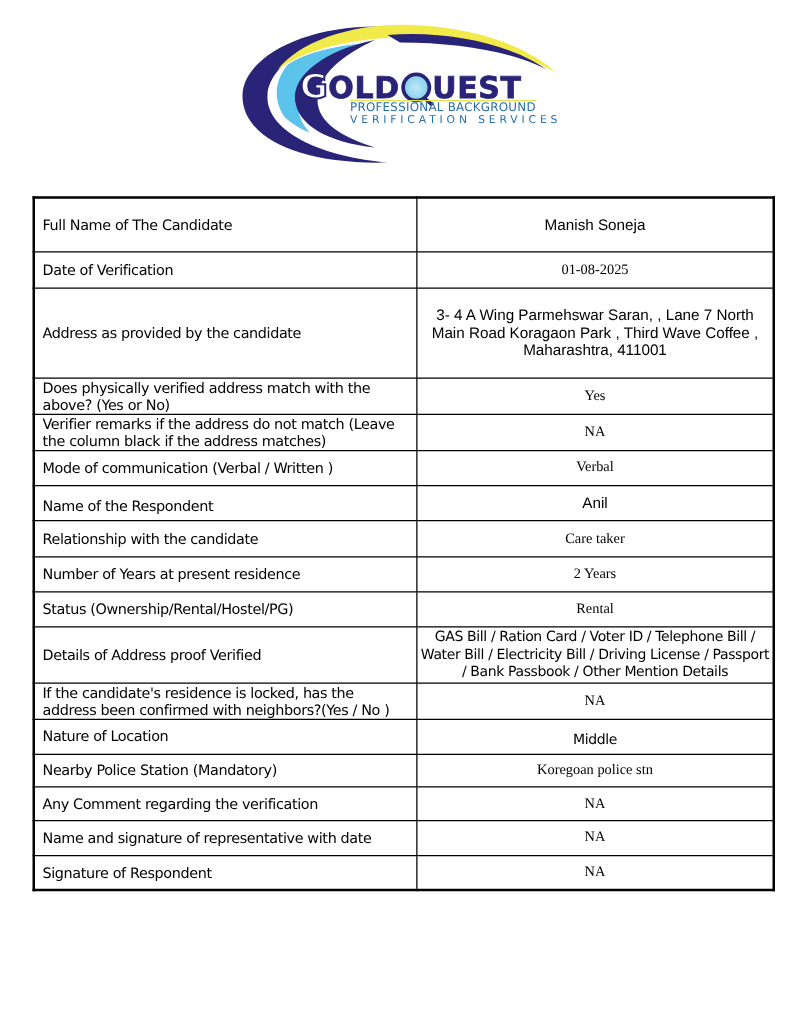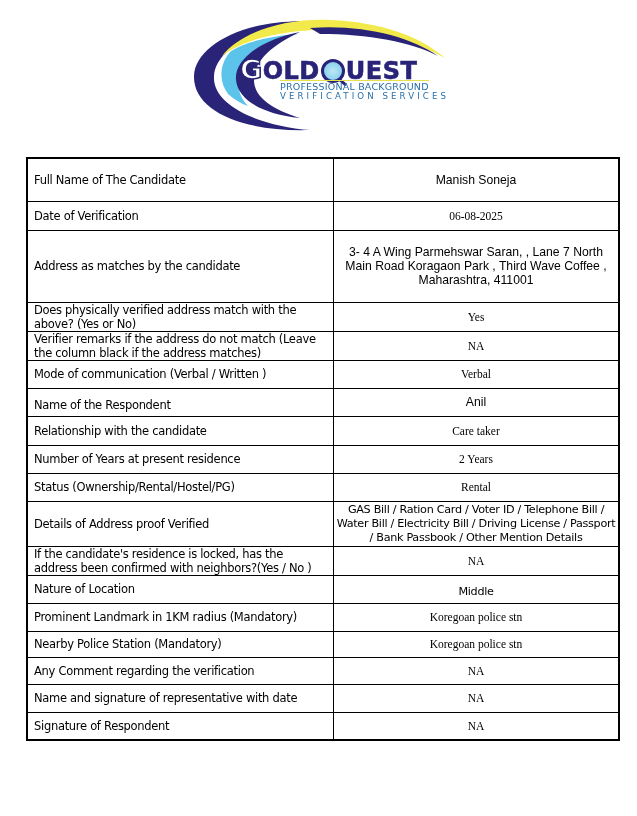--- a/index.html
+++ b/index.html
@@ -43,24 +43,24 @@
 </div>
 
 <table class="report">
   <tbody>
     <tr style="height:43px">
       <td class="label lbl-top">Full Name of The Candidate</td>
       <td class="value sans">Manish Soneja</td>
     </tr>
     <tr style="height:29px">
       <td class="label">Date of Verification</td>
-      <td class="value">06-08-2025</td>
+      <td class="value">01-08-2025</td>
     </tr>
     <tr style="height:72px">
-      <td class="label">Address as matches by the candidate</td>
+      <td class="label">Address as provided by the candidate</td>
       <td class="value sans top" style="">3- 4 A Wing Parmehswar Saran, , Lane 7 North Main Road Koragaon Park , Third Wave Coffee , Maharashtra, 411001</td>
     </tr>
     <tr style="height:29px">
       <td class="label">Does physically verified address match with the above? (Yes or No)</td>
       <td class="value">Yes</td>
     </tr>
     <tr style="height:29px">
       <td class="label">Verifier remarks if the address do not match (Leave the column black if the address matches)</td>
       <td class="value">NA</td>
     </tr>
@@ -89,24 +89,20 @@
       <td class="value dejavu" style="padding:0 2px">GAS Bill / Ration Card / Voter ID / Telephone Bill / Water Bill / Electricity Bill / Driving License / Passport / Bank Passbook / Other Mention Details</td>
     </tr>
     <tr style="height:29px">
       <td class="label">If the candidate's residence is locked, has the address been confirmed with neighbors?(Yes / No )</td>
       <td class="value">NA</td>
     </tr>
     <tr style="height:28px">
       <td class="label">Nature of Location</td>
       <td class="value dejavu" style="padding-top:6px">Middle</td>
     </tr>
-    <tr style="height:28px">
-      <td class="label">Prominent Landmark in 1KM radius (Mandatory)</td>
-      <td class="value">Koregoan police stn</td>
-    </tr>
     <tr style="height:26px">
       <td class="label">Nearby Police Station (Mandatory)</td>
       <td class="value">Koregoan police stn</td>
     </tr>
     <tr style="height:27px">
       <td class="label">Any Comment regarding the verification</td>
       <td class="value">NA</td>
     </tr>
     <tr style="height:28px">
       <td class="label">Name and signature of representative with date</td>

